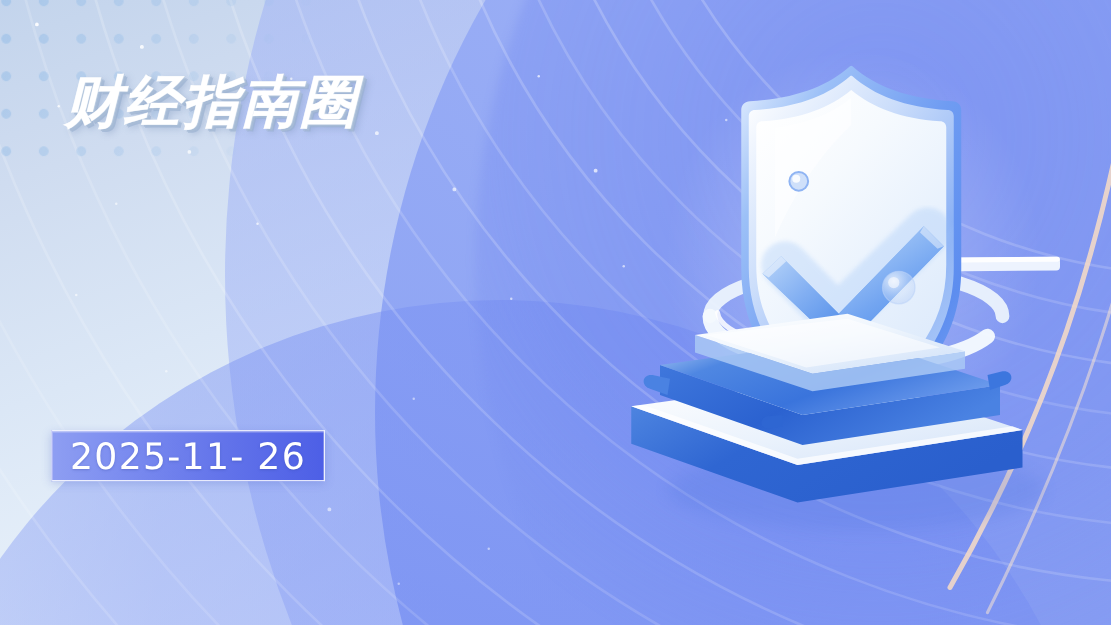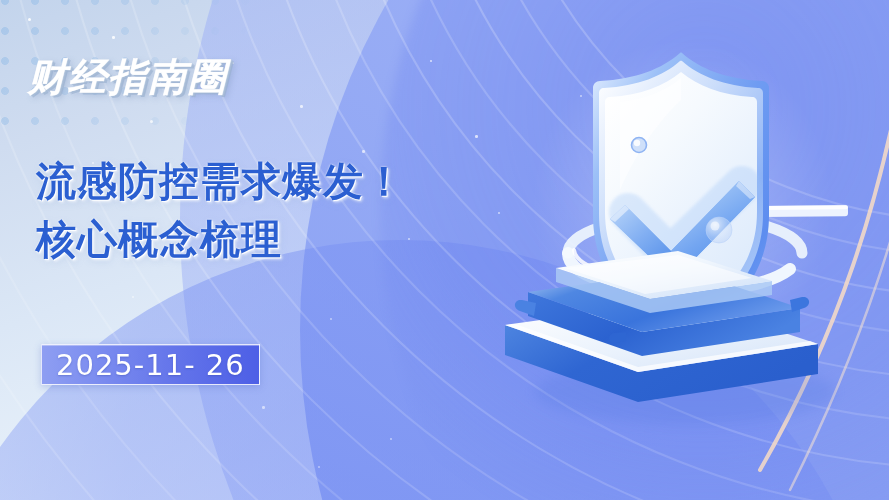--- a/index.html
+++ b/index.html
@@ -61,22 +61,22 @@
     filter:blur(4px);
   }
 
   .sparkles{position:absolute;inset:0;}
   .sp{position:absolute;border-radius:50%;background:#fff;}
 
   
   .content{position:absolute;left:0;top:0;width:520px;height:500px;}
 
   .logo{
-    position:absolute;left:28px;top:52px;
-    font-size:38px;font-weight:700;font-style:italic;
+    position:absolute;left:52px;top:52px;
+    font-size:45px;font-weight:700;font-style:italic;
     letter-spacing:2px;
     color:#ffffff;
     font-family:"DejaVu Sans","Liberation Sans",sans-serif;
     text-shadow:
       1px 0 0 rgba(186,203,224,.95),
       2px 1px 0 rgba(168,188,214,.85),
       3px 2px 0 rgba(152,175,206,.6),
       4px 3px 6px rgba(120,145,185,.45);
     -webkit-text-stroke:0.5px rgba(255,255,255,.6);
   }
@@ -404,23 +404,19 @@
 
         <path d="M 95 268 L 175 294 L 282 278 L 208 255 Z" fill="#ffffff" opacity="0.55"></path>
       </g>
     </svg>
   </div>
 
   <div class="content">
 
     <div class="logo">财经指南圈</div>
 
-    <div class="headline">
-      <span class="ln">流感防控需求爆发！</span>
-      <span class="ln">核心概念梳理</span>
-    </div>
 
     <div class="datebadge">
       <span>2025-11- 26</span>
     </div>
   </div>
 
 </div>
 
 </body></html>

